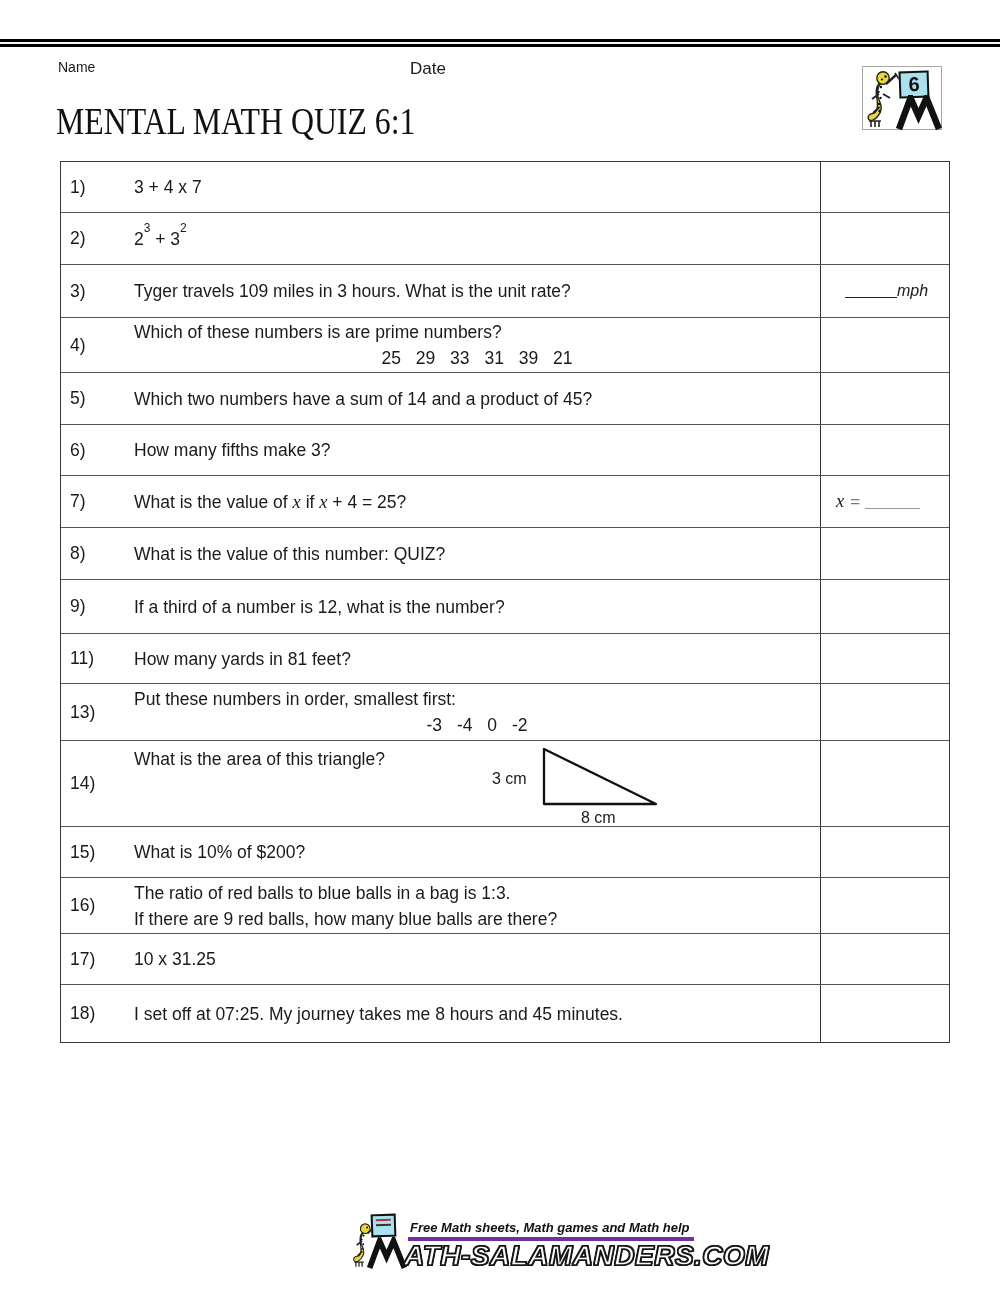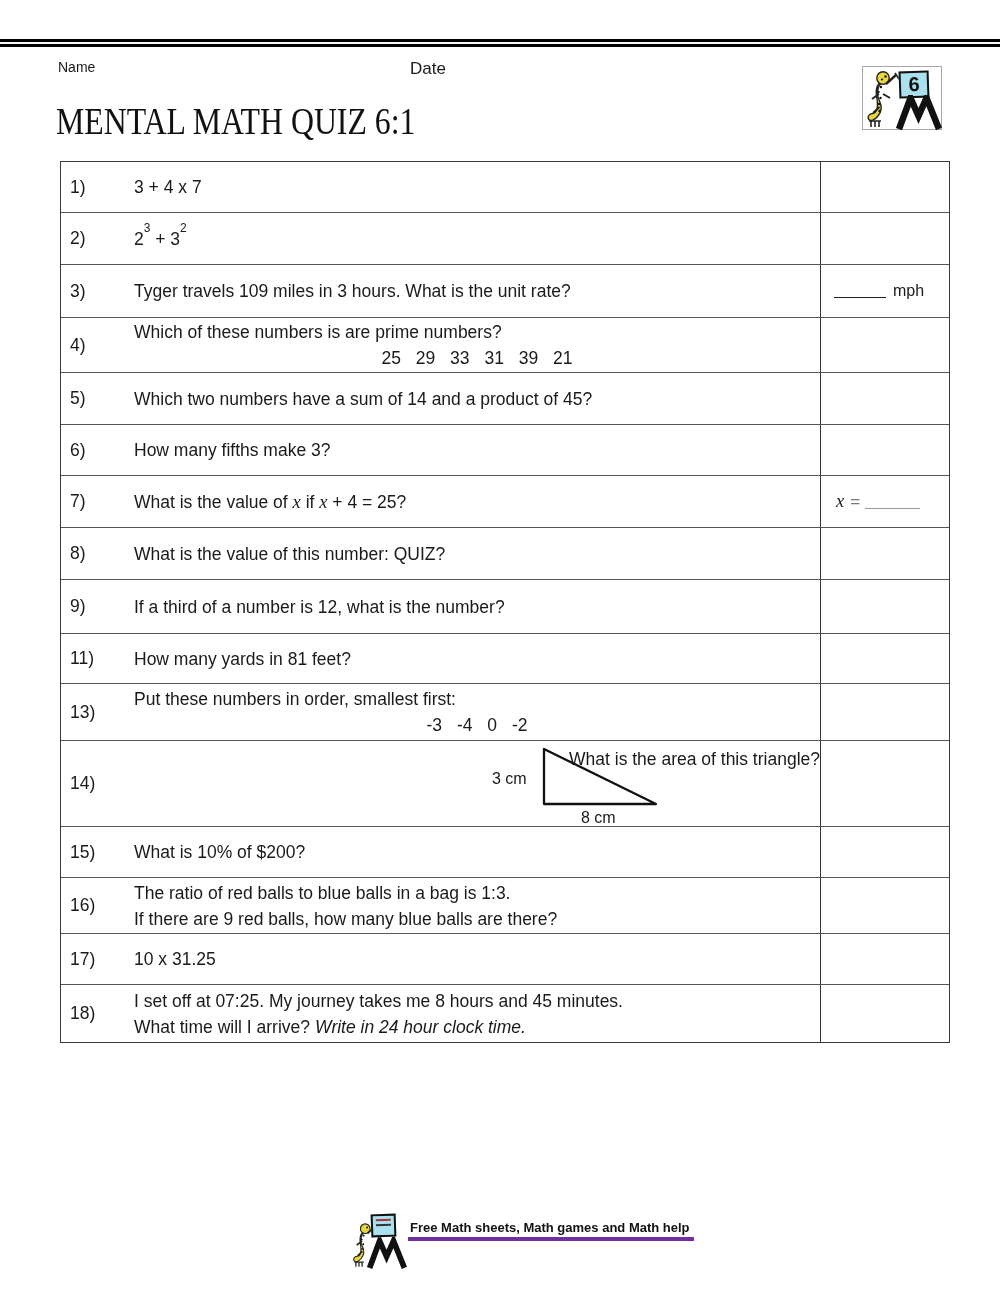--- a/index.html
+++ b/index.html
@@ -39,33 +39,33 @@
     justify-content:center;font-size:17.5px;line-height:26px;min-width:0;}
   .line2{text-align:center;word-spacing:10px;}
   .acell{width:129px;flex:none;border-left:1px solid #333;box-sizing:border-box;
     display:flex;align-items:center;}
   sup.qsup{font-size:12px;position:relative;top:-6px;line-height:0;}
   .mathx{font-family:"Liberation Serif",serif;font-style:italic;font-size:18.5px;}
   b{font-weight:bold;}
   .it{font-style:italic;}
 
   
-  .ans-mph{padding-left:13px;gap:7px;}
+  .ans-mph{padding-left:24px;font-style:italic;}
   .blank-line{display:inline-block;width:52px;height:13px;border-bottom:1.6px solid #222;}
   .ans-x{padding-left:15px;}
   .eq{color:#777;margin:0 5px 0 6px;font-size:17px;}
   .blank-line-gray{display:inline-block;width:55px;height:4px;border-bottom:1.5px solid #9a9a9a;margin-top:10px;}
 
   
   .tri-row-content{position:relative;justify-content:flex-start;}
-  .tri-question{padding-top:5px;text-align:right;}
+  .tri-question{padding-top:5px;}
   .tri-fig{position:absolute;left:348px;top:2px;}
 
   
-  .footer{position:absolute;left:352px;top:1212px;width:360px;height:64px;}
+  .footer{position:absolute;left:352px;top:1212px;width:360px;height:64px;font-style:italic;}
   .footer .sala{position:absolute;left:0;top:8px;}
   .footer .mini-board{position:absolute;left:19px;top:2px;width:25px;height:23px;
     background:#a9e2ee;border:2px solid #111;box-sizing:border-box;transform:rotate(-2deg);}
   .footer .mini-board i{display:block;height:2px;background:#b03030;margin:3px 3px 0 3px;}
   .footer .mini-board i + i{background:#333;}
   .footer .m-svg{position:absolute;left:15px;top:23px;}
   .tagline{position:absolute;left:58px;top:8px;font-size:13px;font-weight:bold;
     white-space:nowrap;color:#111;}
   .purple-rule{position:absolute;left:56px;top:25px;width:286px;height:4px;background:#7030a0;}
   .wordmark{position:absolute;left:52px;top:28px;font-size:28px;font-weight:bold;
@@ -274,21 +274,20 @@
         </div>
     </div>
     <div class="acell"></div>
   </div>
 
   <div class="row" style="height:58px">
     <div class="qcell">
       <span class="qnum">18)</span>
       <div class="qcontent">
         <div>I set off at 07:25. My journey takes me 8 hours and 45 minutes.</div>
-        <div><span>What time will I arrive? </span><span class="it">Write in 24 hour clock time.</span></div>
       </div>
     </div>
     <div class="acell"></div>
   </div>
 
 </div>
 
 <div class="footer">
   <svg class="sala" width="28" height="50" viewBox="0 0 36 58">
     <path d="M15,13 C10,19 11,26 13.5,31 C16,36 16,41 12,46 C9,50 4,52 2.5,49 C1,46 4,43.5 7,43.5 C10,43 11.5,39 11.5,34 C11.5,29 9.5,24 10.5,19 C11.5,14.5 13,12.5 15,13 Z" fill="#e9d63c" stroke="#222" stroke-width="1.4"></path>
@@ -304,13 +303,14 @@
   </svg>
   <svg class="m-svg" width="40" height="38" viewBox="0 0 46 36">
     <polyline points="3,34 14.5,3 22.5,21 30.5,3 43,34" fill="none" stroke="#111" stroke-width="6.5"></polyline>
   </svg>
   <div class="mini-board">
       <i></i>
       <i></i>
     </div>
   <div class="tagline">Free Math sheets, Math games and Math help</div>
   <div class="purple-rule"></div>
+  <div class="wordmark">ATH-SALAMANDERS.COM</div>
 </div>
 
 </body></html>

